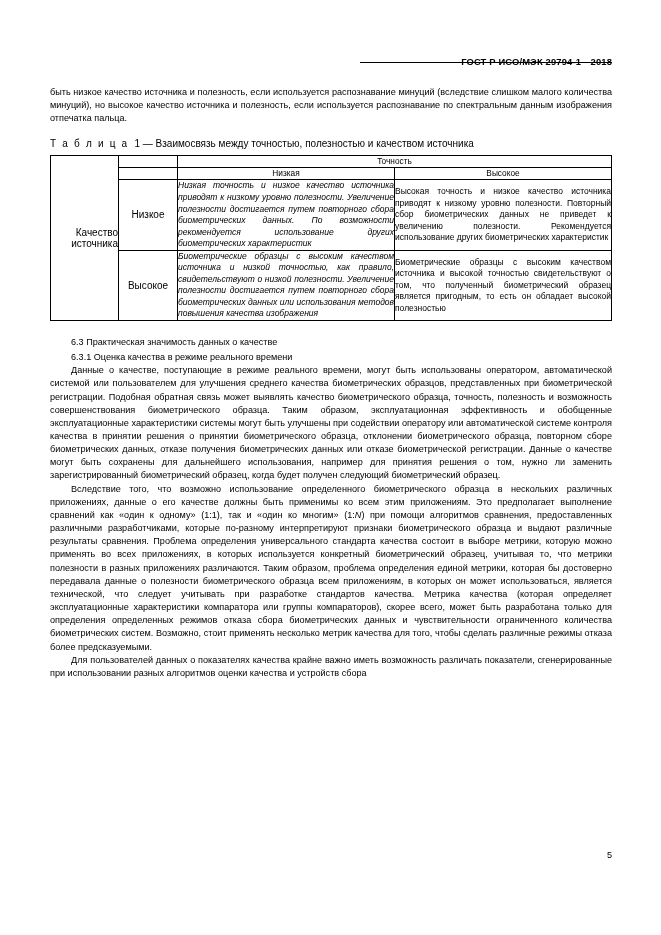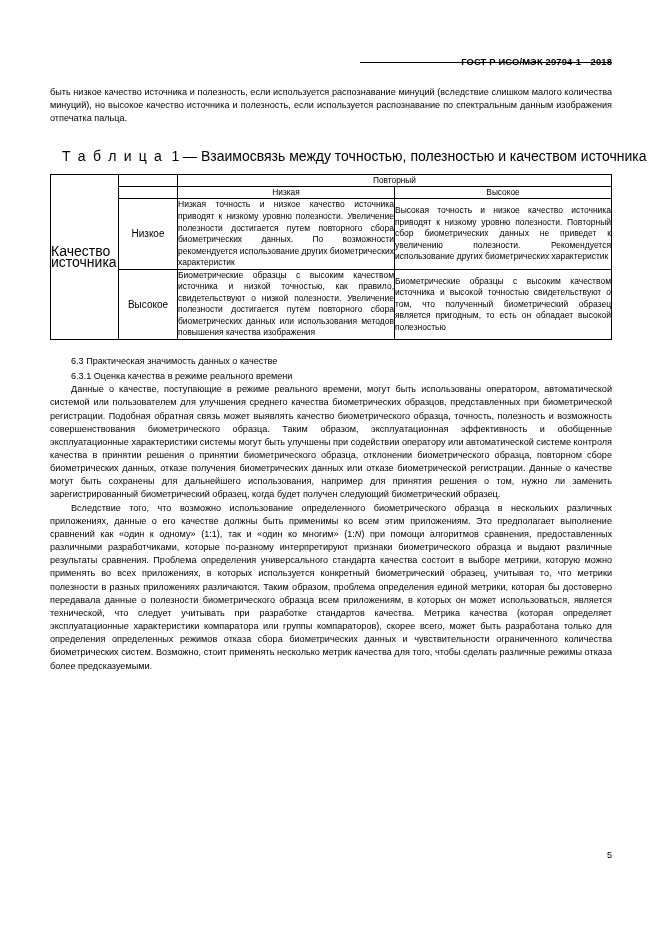--- a/index.html
+++ b/index.html
@@ -60,22 +60,22 @@
     text-justify: inter-word;
     -webkit-hyphens: manual;
     hyphens: manual;
   }
   p.body.indent { text-indent: 21px; }
 
   .gap-intro { height: 13px; }
 
   
   .table-caption {
-    margin: 12px;
-    font-size: 14px;
+    margin: 0;
+    font-size: 10px;
     line-height: 12px;
     white-space: nowrap;
   }
   .table-caption .sp {
     letter-spacing: 1.7px;
   }
 
   
   .tbl-wrap {
     margin-top: 5px;
@@ -90,22 +90,22 @@
     border: 0.8px solid #000;
     padding: 0;
     vertical-align: middle;
     font-weight: normal;
   }
   table.t1 {
     border: 1.4px solid #000;
   }
   .c-stub {
     width: 67px;
-    text-align: left;
-    font-size: 14px;
+    text-align: right;
+    font-size: 10px;
     line-height: 11.4px;
     padding: 2px 3px;
   }
   .c-lvl {
     width: 58px;
     text-align: center;
     font-size: 10px;
     line-height: 11.4px;
     padding: 2px 3px;
   }
@@ -121,21 +121,21 @@
     line-height: 11px;
     padding: 3px 2px;
   }
   .c-body {
     font-size: 8.5px;
     line-height: 11.55px;
     text-align: justify;
     padding: 3px 5px 3px 5px;
     vertical-align: top;
   }
-  .c-body.w1 { width: 219px; }
+  .c-body.w1 { width: 219px; font-style: italic; }
   .c-body.w2 { width: 218px; }
 
   
   h3.sec {
     margin: 0;
     font-size: 9.1px;
     line-height: 13.1px;
     font-weight: normal;
     text-indent: 21px;
   }
@@ -171,21 +171,21 @@
     <p class="table-caption">
       <span class="sp">Т а б л и ц а</span>&nbsp;&nbsp;<span>1</span>&nbsp;<span>— Взаимосвязь между точностью, полезностью и качеством источника</span>
     </p>
 
     <div class="tbl-wrap">
       <table class="t1">
         <tbody>
             <tr>
           <td class="c-stub" rowspan="4">Качество источника</td>
           <td class="c-lvl"></td>
-          <td class="c-head-top" colspan="2">Повторный</td>
+          <td class="c-head-top" colspan="2">Точность</td>
         </tr>
         <tr>
           <td class="c-lvl"></td>
           <td class="c-head-sub">Низкая</td>
           <td class="c-head-sub">Высокое</td>
         </tr>
         <tr>
           <td class="c-lvl">Низкое</td>
           <td class="c-body w1">Низкая точность и низкое качество источника приводят к низкому уровню полезности. Увеличение полезности достигается путем повторного сбора биометрических данных. По возможности рекомендуется использование других биометрических характеристик</td>
           <td class="c-body w2">Высокая точность и низкое качество источника приводят к низкому уровню полезности. Повторный сбор биометрических данных не приведет к увеличению полезности. Рекомендуется использование других биометрических характеристик</td>
@@ -205,18 +205,19 @@
 
     <div class="gap-sm"></div>
 
     <h3 class="sec">6.3.1 Оценка качества в режиме реального времени</h3>
 
     <p class="body indent">Данные о качестве, поступающие в режиме реального времени, могут быть использованы оператором, автоматической системой или пользователем для улучшения среднего качества биометрических образцов, представленных при биометрической регистрации. Подобная обратная связь может выявлять качество биометрического образца, точность, полезность и возможность совершенствования биометрического образца. Таким образом, эксплуатационная эффективность и обобщенные эксплуатационные характеристики системы могут быть улучшены при содействии оператору или автоматической системе контроля качества в принятии решения о принятии биометрического образца, отклонении биометрического образца, повторном сборе биометрических данных, отказе получения биометрических данных или отказе биометрической регистрации. Данные о качестве могут быть сохранены для дальнейшего использования, например для принятия решения о том, нужно ли заменить зарегистрированный биометрический образец, когда будет получен следующий биометрический образец.</p>
 
 
     <p class="body indent"><span>Вследствие того, что возможно использование определенного биометрического образца в нескольких различных приложениях, данные о его качестве должны быть применимы ко всем этим приложениям. Это предполагает выполнение сравнений как «один к одному» (1:1), так и «один ко многим» (1:</span><i class="ital">N</i><span>) при помощи алгоритмов сравнения, предоставленных различными разработчиками, которые по-разному интерпретируют признаки биометрического образца и выдают различные результаты сравнения. Проблема определения универсального стандарта качества состоит в выборе метрики, которую можно применять во всех приложениях, в которых используется конкретный биометрический образец, учитывая то, что метрики полезности в разных приложениях различаются. Таким образом, проблема определения единой метрики, которая бы достоверно передавала данные о полезности биометрического образца всем приложениям, в которых он может использоваться, является технической, что следует учитывать при разработке стандартов качества. Метрика качества (которая определяет эксплуатационные характеристики компаратора или группы компараторов), скорее всего, может быть разработана только для определения определенных режимов отказа сбора биометрических данных и чувствительности ограниченного количества биометрических систем. Возможно, стоит применять несколько метрик качества для того, чтобы сделать различные режимы отказа более предсказуемыми.</span></p>
 
+    <p class="body indent">Для пользователей данных о показателях качества крайне важно иметь возможность различать показатели, сгенерированные при использовании разных алгоритмов оценки качества и устройств сбора</p>
 
   </div>
 
   <div class="page-no">5</div>
 
 </div>
 
 </body></html>

